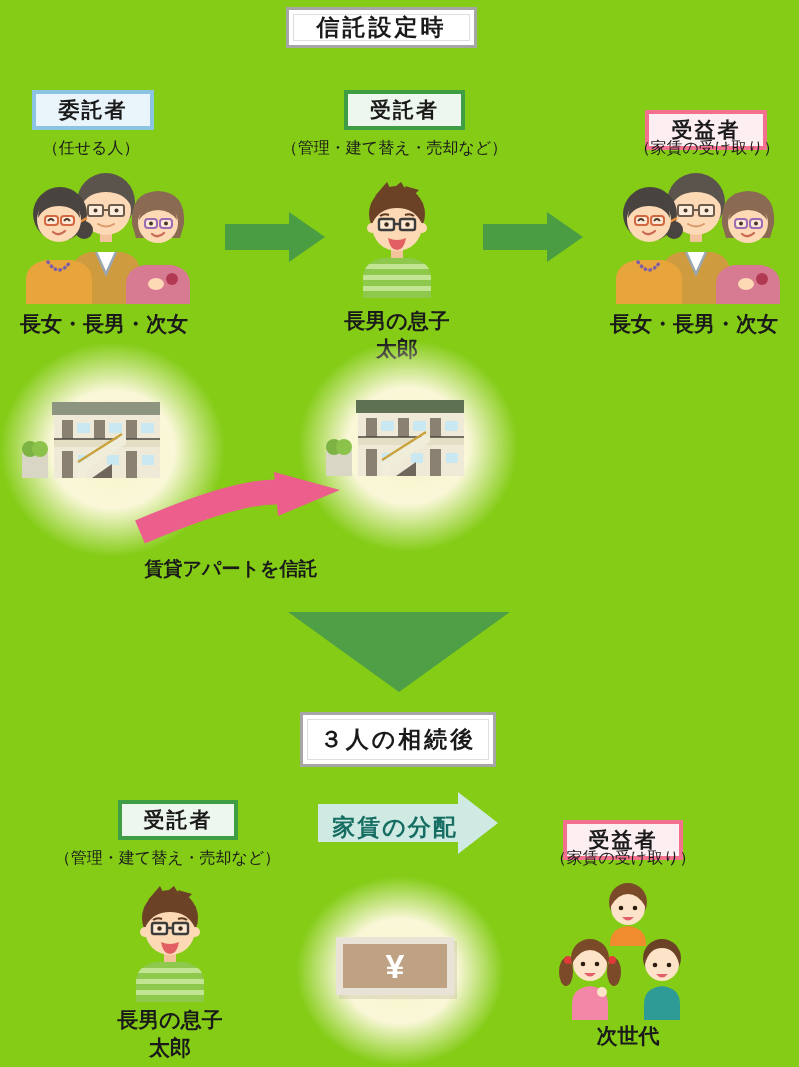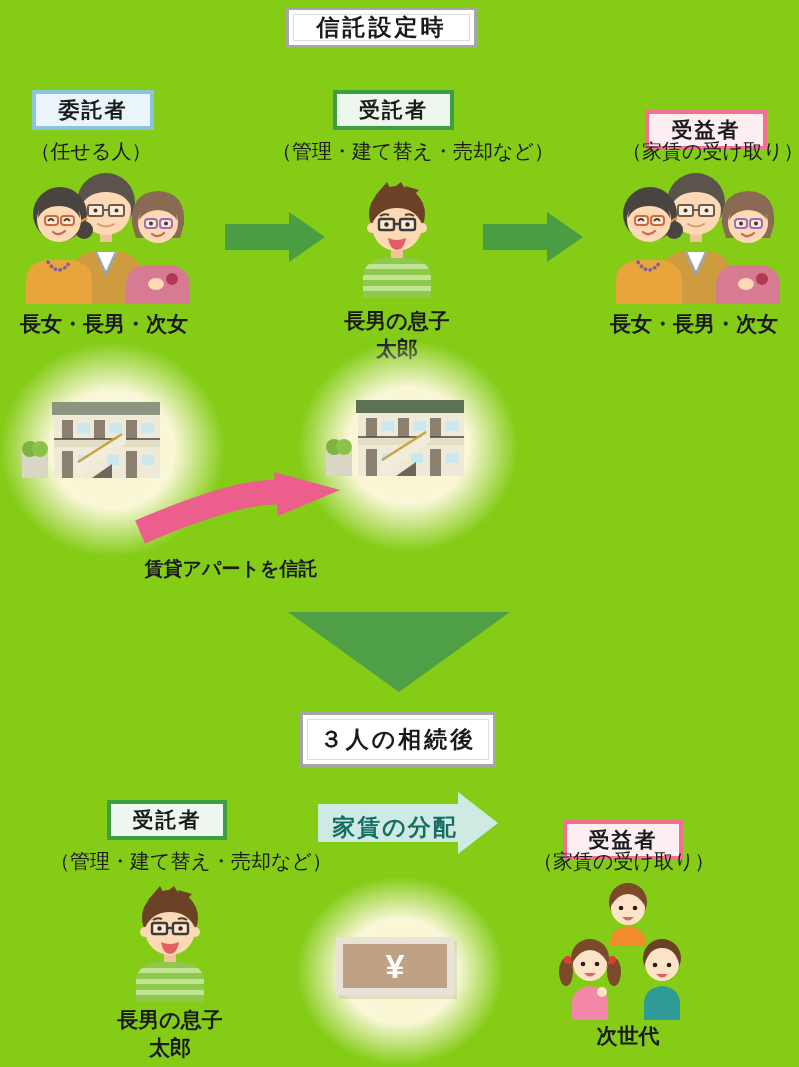--- a/index.html
+++ b/index.html
@@ -16,23 +16,23 @@
     font-size:23px; font-weight:bold; letter-spacing:3px;
   }
   .role-box {
     position:absolute; box-sizing:border-box; height:40px;
     display:flex; align-items:center; justify-content:center;
     font-size:21px; font-weight:bold; letter-spacing:2px;
     border:4px solid;
     text-align:right;
   }
   .role-blue  { border-color:#8ac4e1; background:#e9f5fb; }
-  .role-green { border-color:#3f9e44; background:#eef7ee; }
+  .role-green { border-color:#3f9e44; background:#eef7ee;margin-left:11px; }
   .role-pink  { border-color:#f3708f; background:#fdeef2;margin-top:20px; }
-  .note { position:absolute; font-size:20px; font-weight:500; text-align:center; white-space:nowrap; }
+  .note { position:absolute; font-size:16px; font-weight:500; text-align:center; white-space:nowrap; }
   .name { position:absolute; font-size:21px; font-weight:bold; text-align:center; line-height:28px; }
   .caption { position:absolute; font-size:19px; font-weight:bold; text-align:center; }
   .glow {
     position:absolute; border-radius:50%;
     background: radial-gradient(closest-side, #f7f5ca 0%, #f9f7d7 55%, rgba(255,255,255,0) 100%);
   }
   .teal-arrow { position:absolute; }
   .teal-arrow .label {
     position:absolute; left:0; top:4px; width:154px; height:62px;
     display:flex; align-items:center; justify-content:center;

